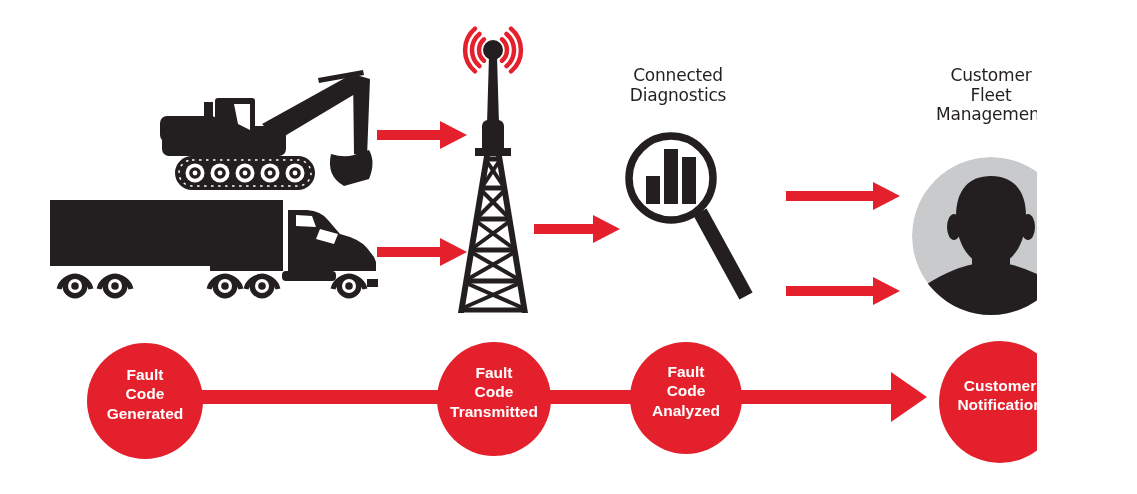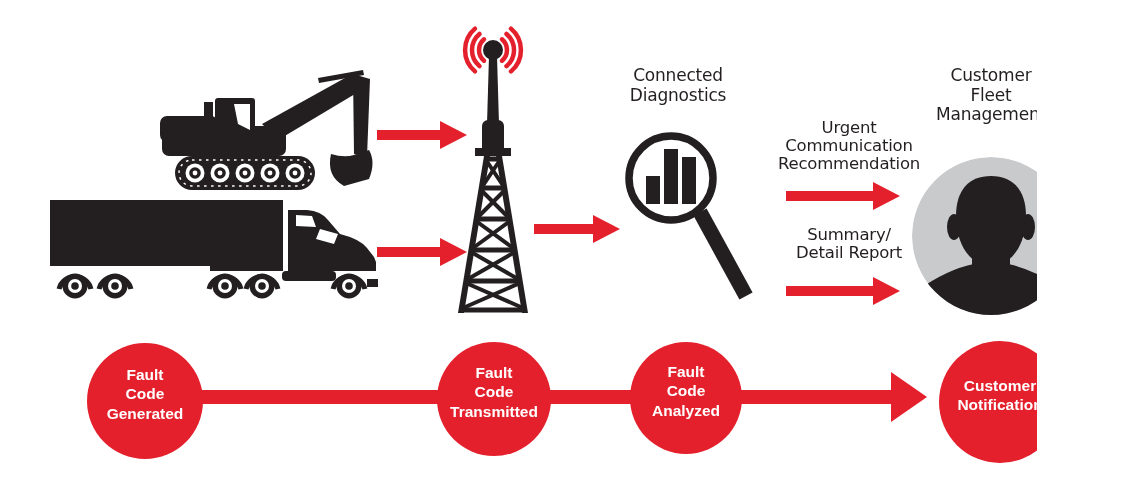--- a/index.html
+++ b/index.html
@@ -201,30 +201,25 @@
   <svg class="abs" style="left:605px;top:122px" width="150" height="185" viewBox="0 0 150 185" aria-hidden="true">
     <circle class="sk" cx="66" cy="56" r="42" stroke-width="7.5"></circle>
     <g>
       <rect class="fill-ink" x="41" y="54" width="14" height="28"></rect>
       <rect class="fill-ink" x="59" y="27" width="14" height="55"></rect>
       <rect class="fill-ink" x="77" y="35" width="14" height="47"></rect>
     </g>
     <line class="sk" x1="95" y1="90" x2="141" y2="174" stroke-width="15"></line>
   </svg>
 
-  <div class="label" style="left:763px;top:119px;width:172px">Urgent
-Communication
-Recommendation</div>
   <div class="arrow" style="left:786px;top:181px;width:114px">
     <div class="shaft"></div>
     <div class="head"></div>
   </div>
 
-  <div class="label" style="left:763px;top:226px;width:172px">Summary/
-Detail Report</div>
   <div class="arrow" style="left:786px;top:276px;width:114px">
     <div class="shaft"></div>
     <div class="head"></div>
   </div>
 
 
   <div class="label lg" style="left:906px;top:66px;width:170px">Customer
 Fleet
 Management</div>
 

